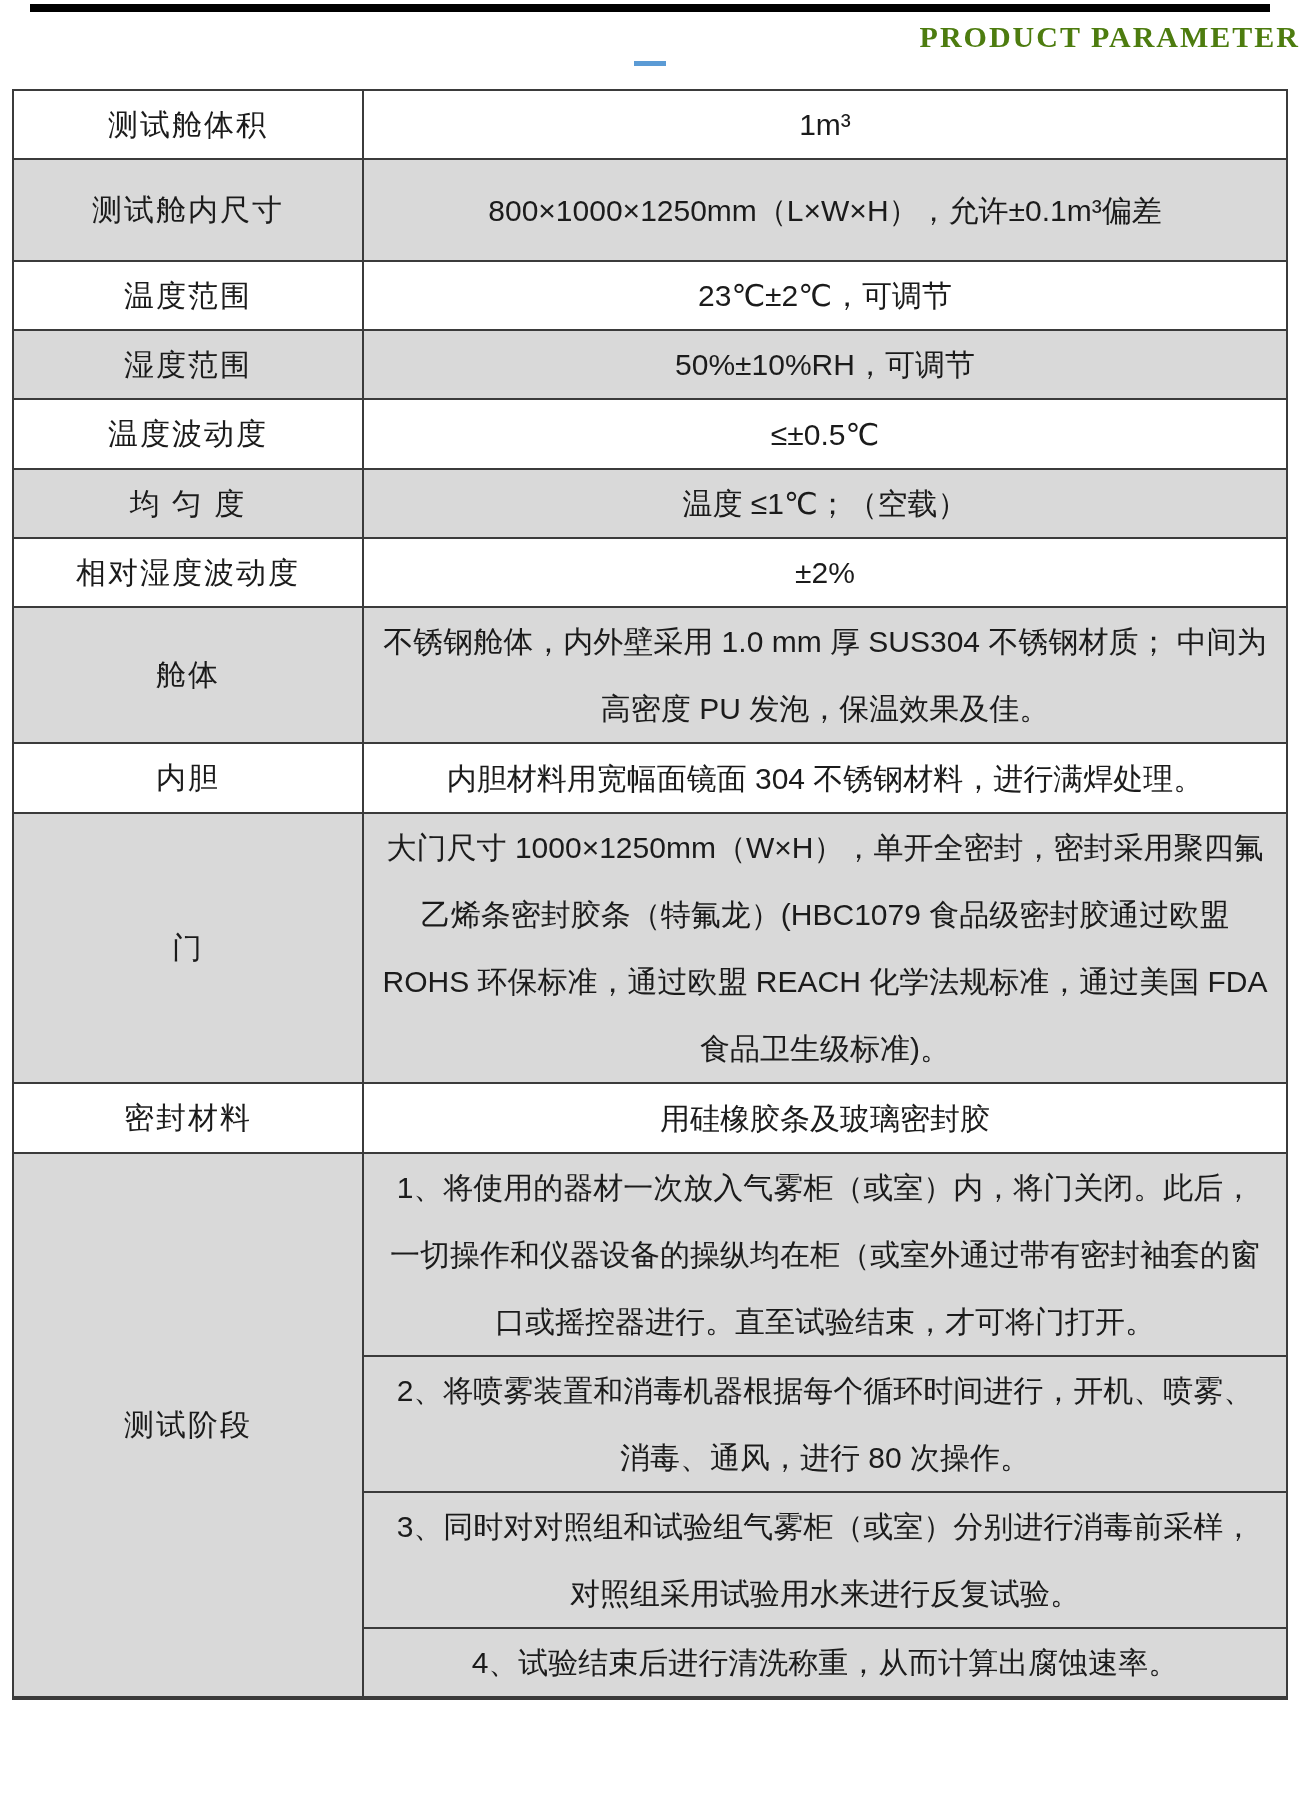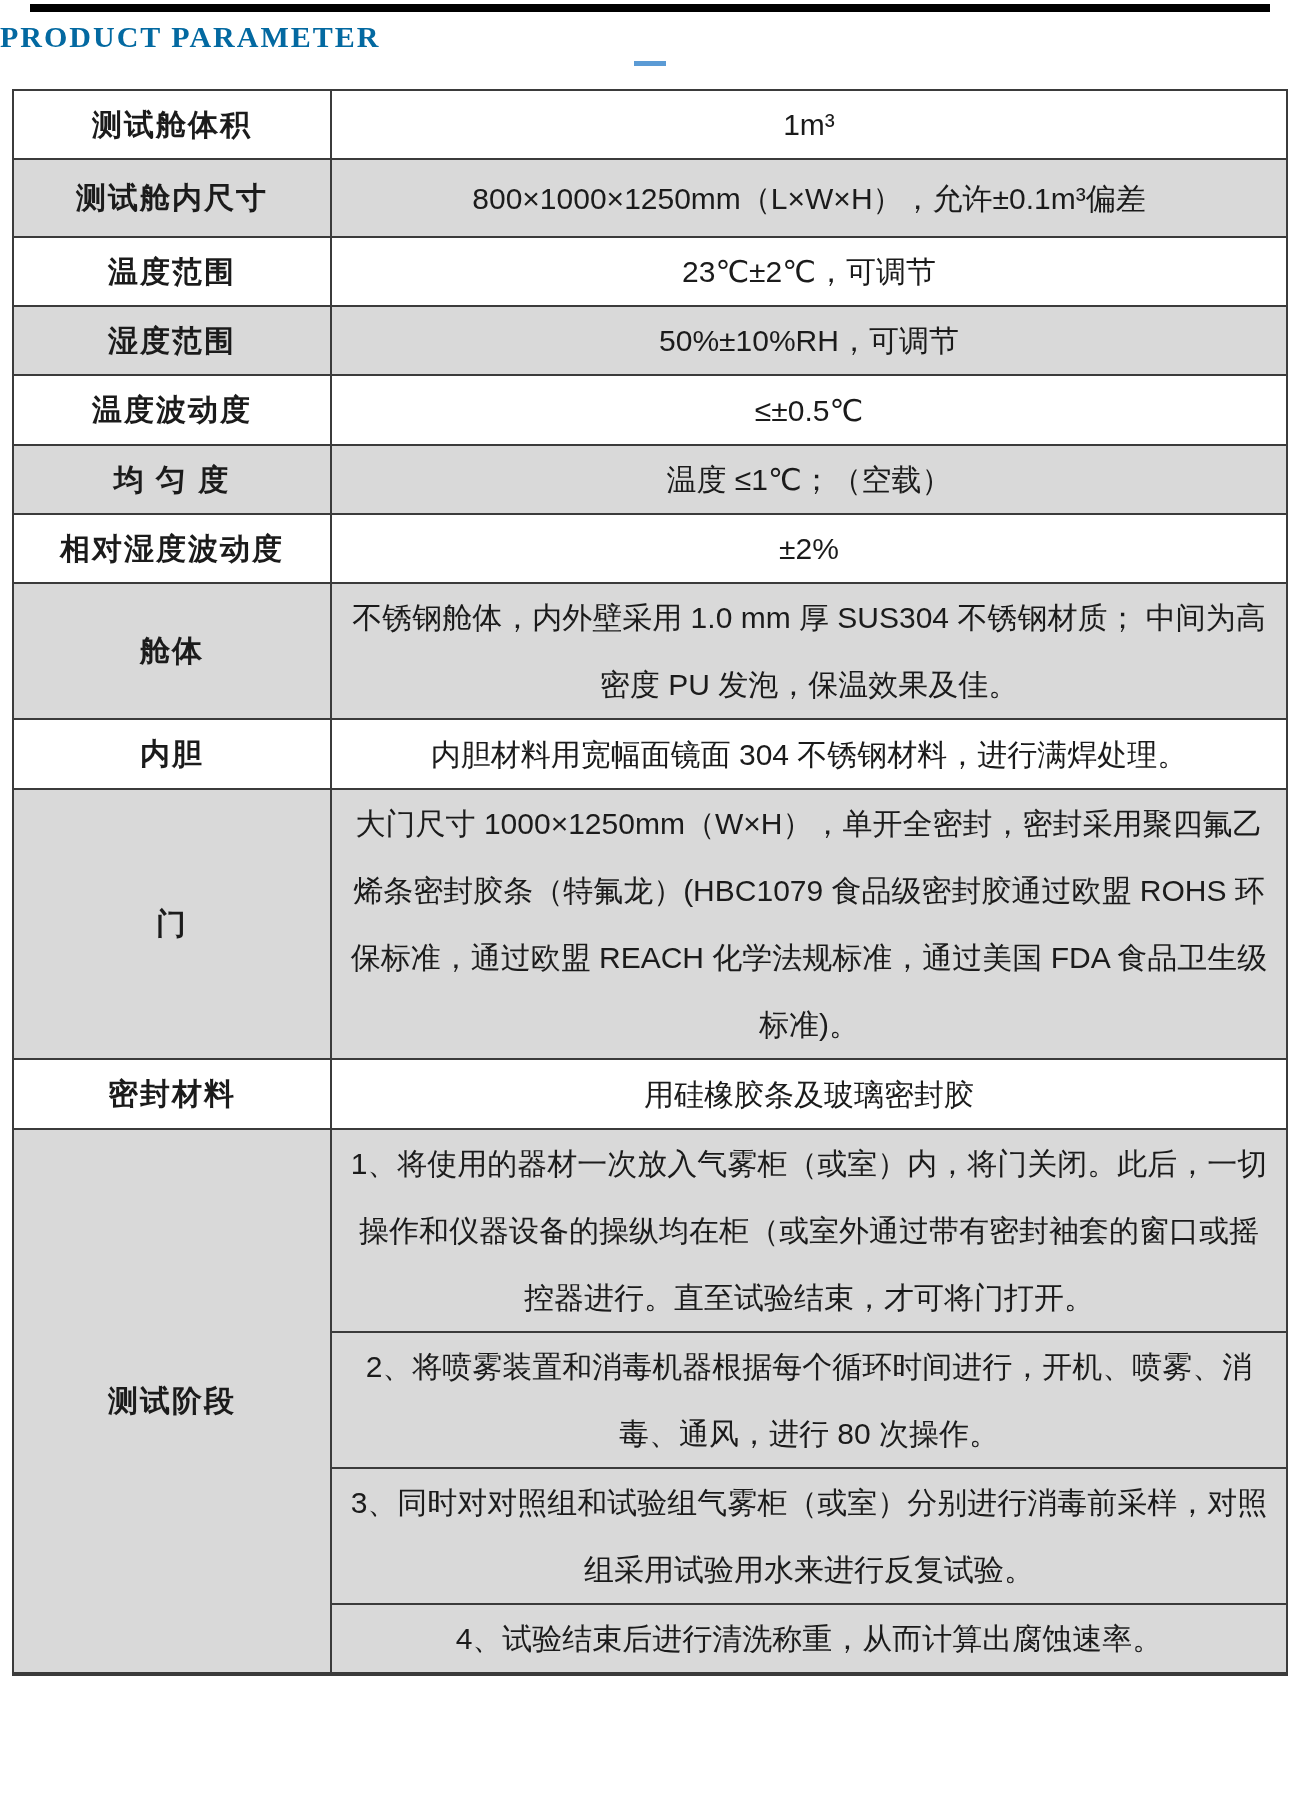--- a/index.html
+++ b/index.html
@@ -22,26 +22,26 @@
     color:#0e5cb8;
     line-height:74px;
   }
   .header-divider{
     height:8px;
     background:#000000;
     margin:4px 30px 8px 30px;
   }
   .page-subtitle{
     margin:0;
-    text-align:left;
+    text-align:right;
     font-family:"Liberation Serif","DejaVu Serif",serif;
     font-weight:bold;
     font-size:30px;
     letter-spacing:2px;
-    color:#0369a1;
+    color:#4d7c0f;
     line-height:34px;
   }
   .subtitle-underline{
     width:32px;
     height:5px;
     background:#5b9bd5;
     margin:7px auto 0 auto;
   }
   table.params{
     width:1276px;
@@ -56,32 +56,31 @@
     font-size:30px;
     color:#1b1b1b;
     text-align:center;
     vertical-align:middle;
     background:#ffffff;
   }
   td.label{
     width:300px;
     letter-spacing:2px;
     line-height:40px;
-    padding:0 8px;
-    font-weight:bold;
+    padding:0 24px;
   }
   td.value{
     padding:0 18px;
     line-height:67px;
   }
   tr.gray td{background:#d9d9d9;}
   .h68{height:68px}
   .h70{height:70px}
   .h72{height:64px}
-  .h102{height:78px}
+  .h102{height:102px}
   .h135{height:135px}
   .h202{height:202px}
   .h267{height:267px}
 </style>
 </head>
 <body>
 
 <div class="page">
 
   <div class="header-divider"></div>

